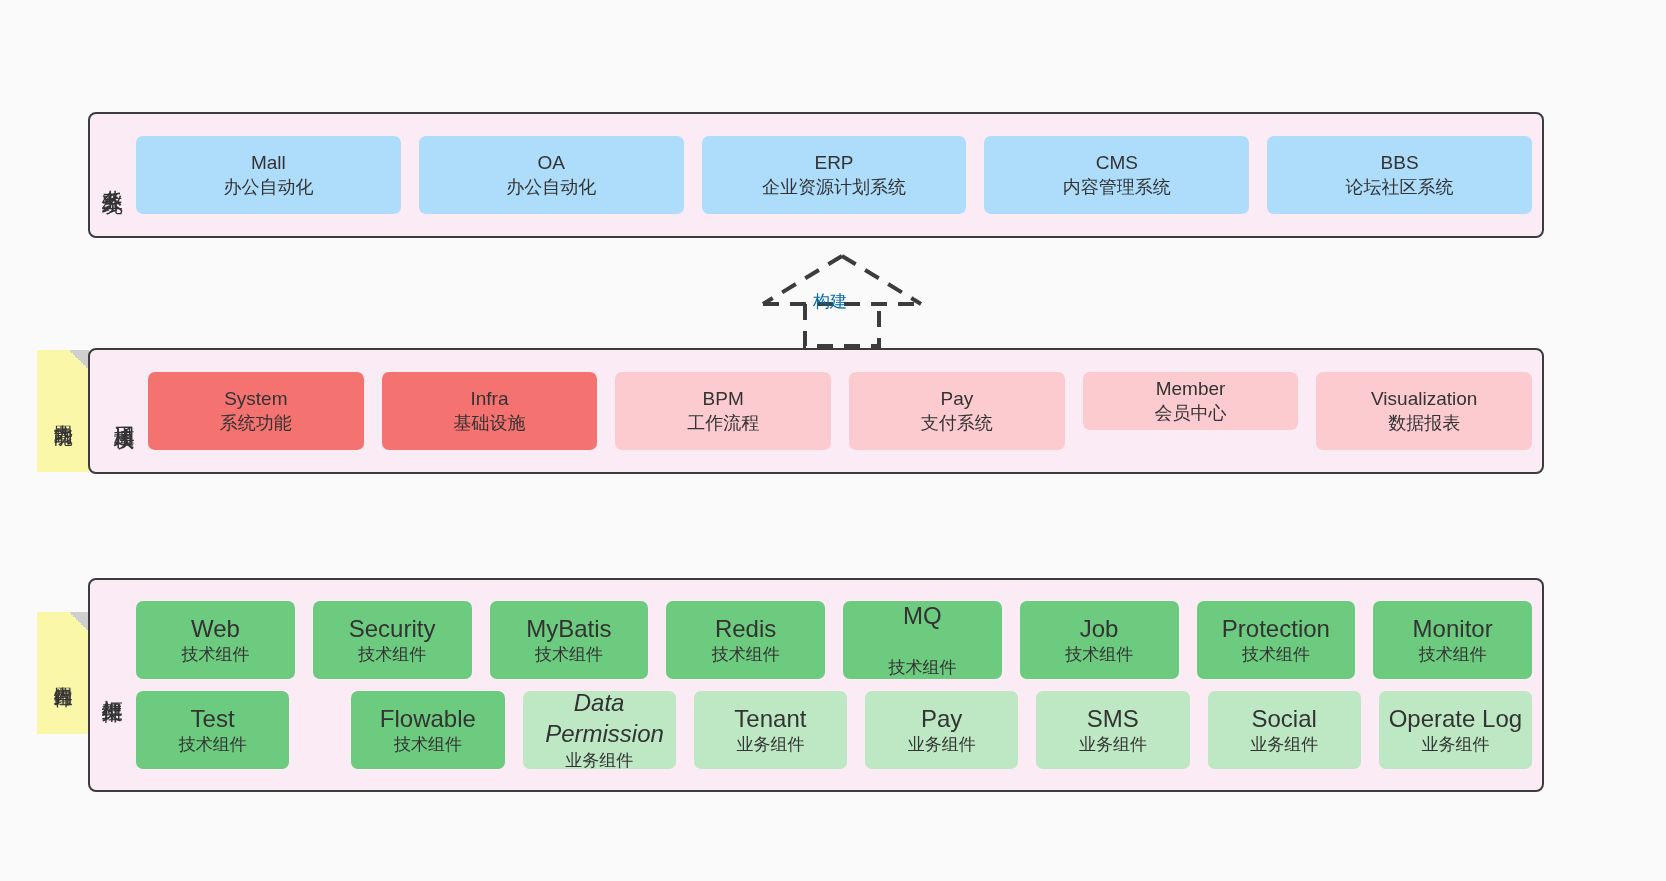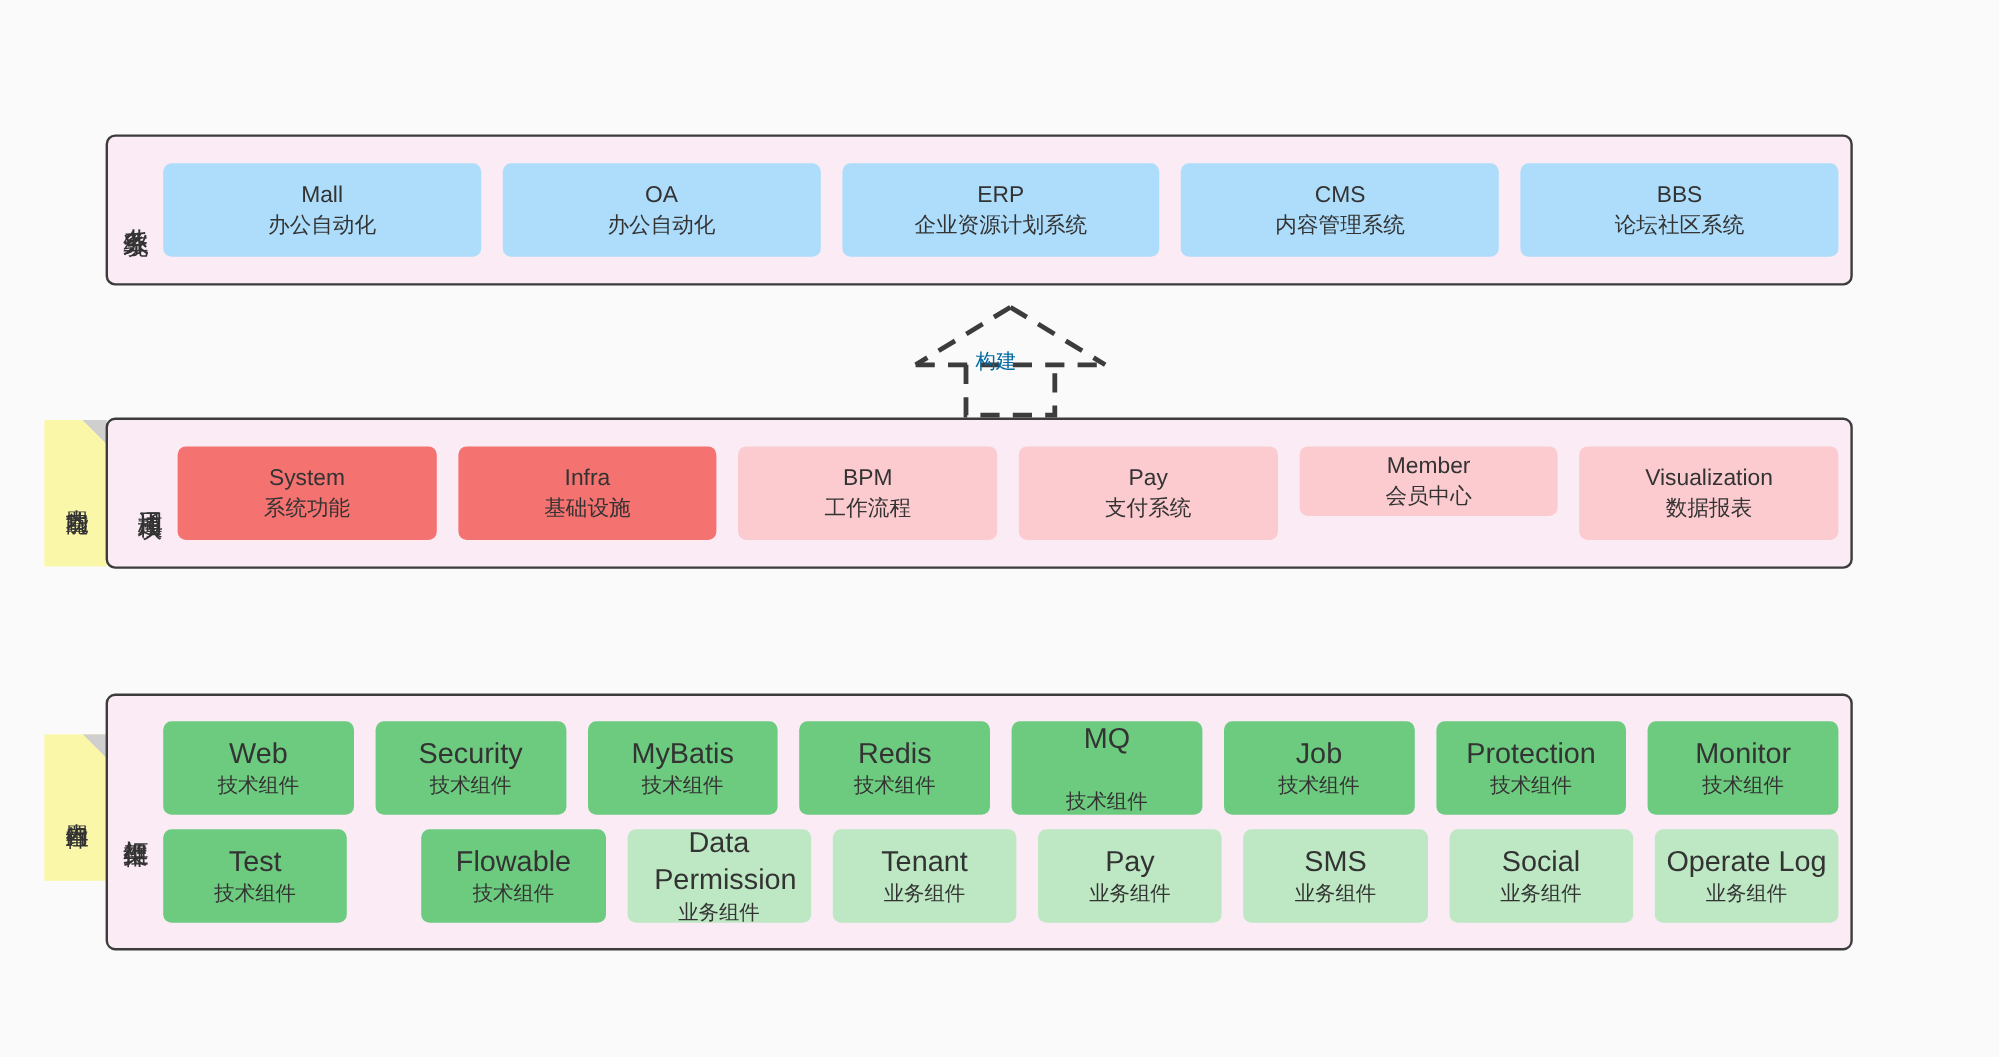--- a/index.html
+++ b/index.html
@@ -255,21 +255,21 @@
       <div class="row">
         <div class="cell" style="background:#6DCB7F;">
           <div class="t1">Test</div>
           <div class="t2">技术组件</div>
         </div>
         <div class="cell" style="background:#6DCB7F;margin-left:44px;">
           <div class="t1">Flowable</div>
           <div class="t2">技术组件</div>
         </div>
         <div class="cell" style="background:#BDE8C3;">
-          <div class="t1" style="max-width:108px;">Data Permission</div>
+          <div class="t1" style="max-width:108px;font-style:italic;">Data Permission</div>
           <div class="t2">业务组件</div>
         </div>
         <div class="cell" style="background:#BDE8C3;">
           <div class="t1">Tenant</div>
           <div class="t2">业务组件</div>
         </div>
         <div class="cell" style="background:#BDE8C3;">
           <div class="t1">Pay</div>
           <div class="t2">业务组件</div>
         </div>

